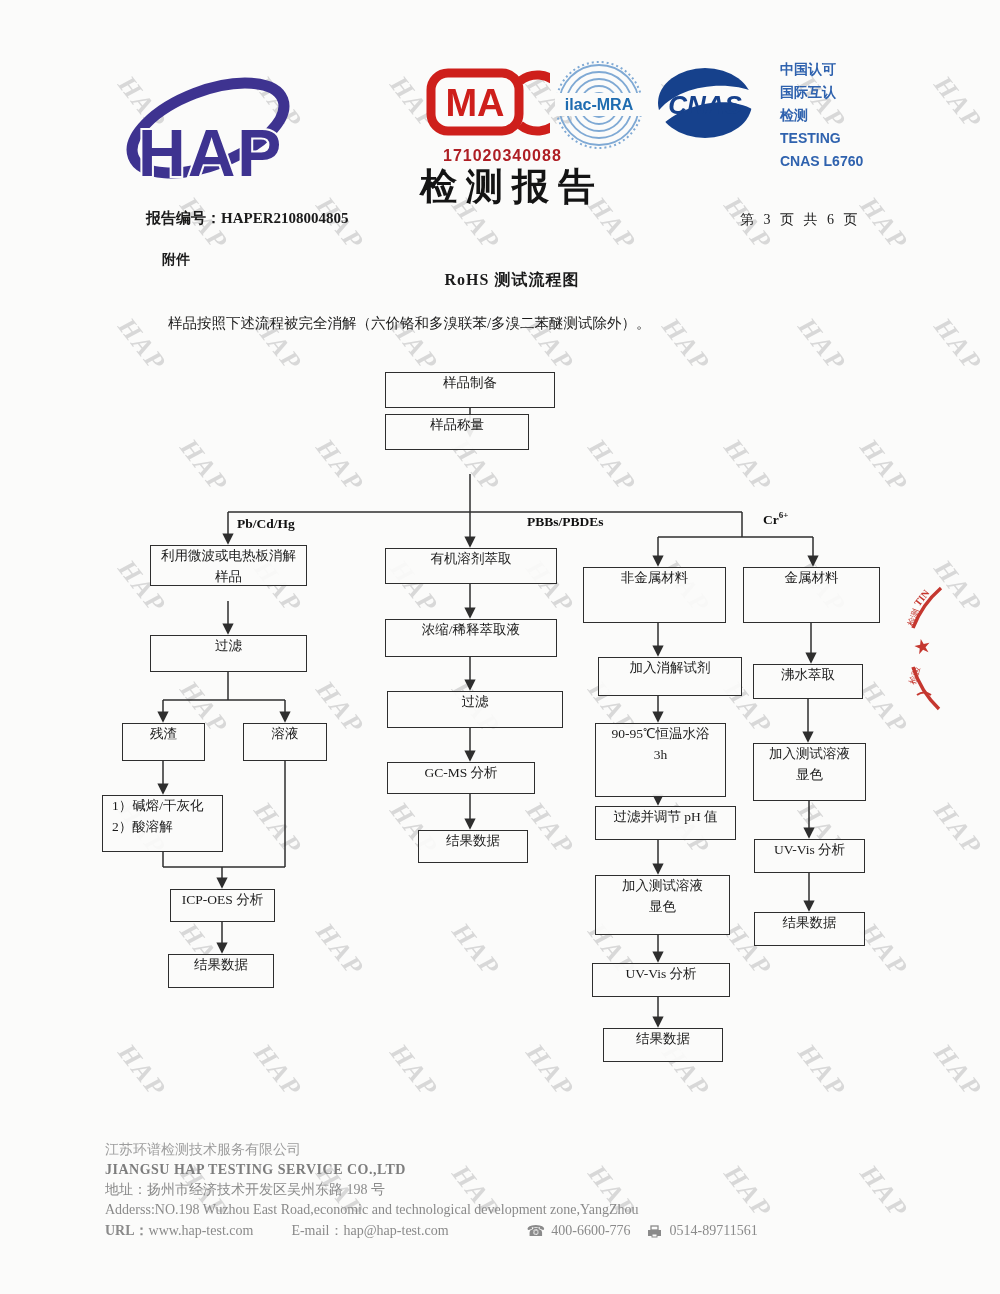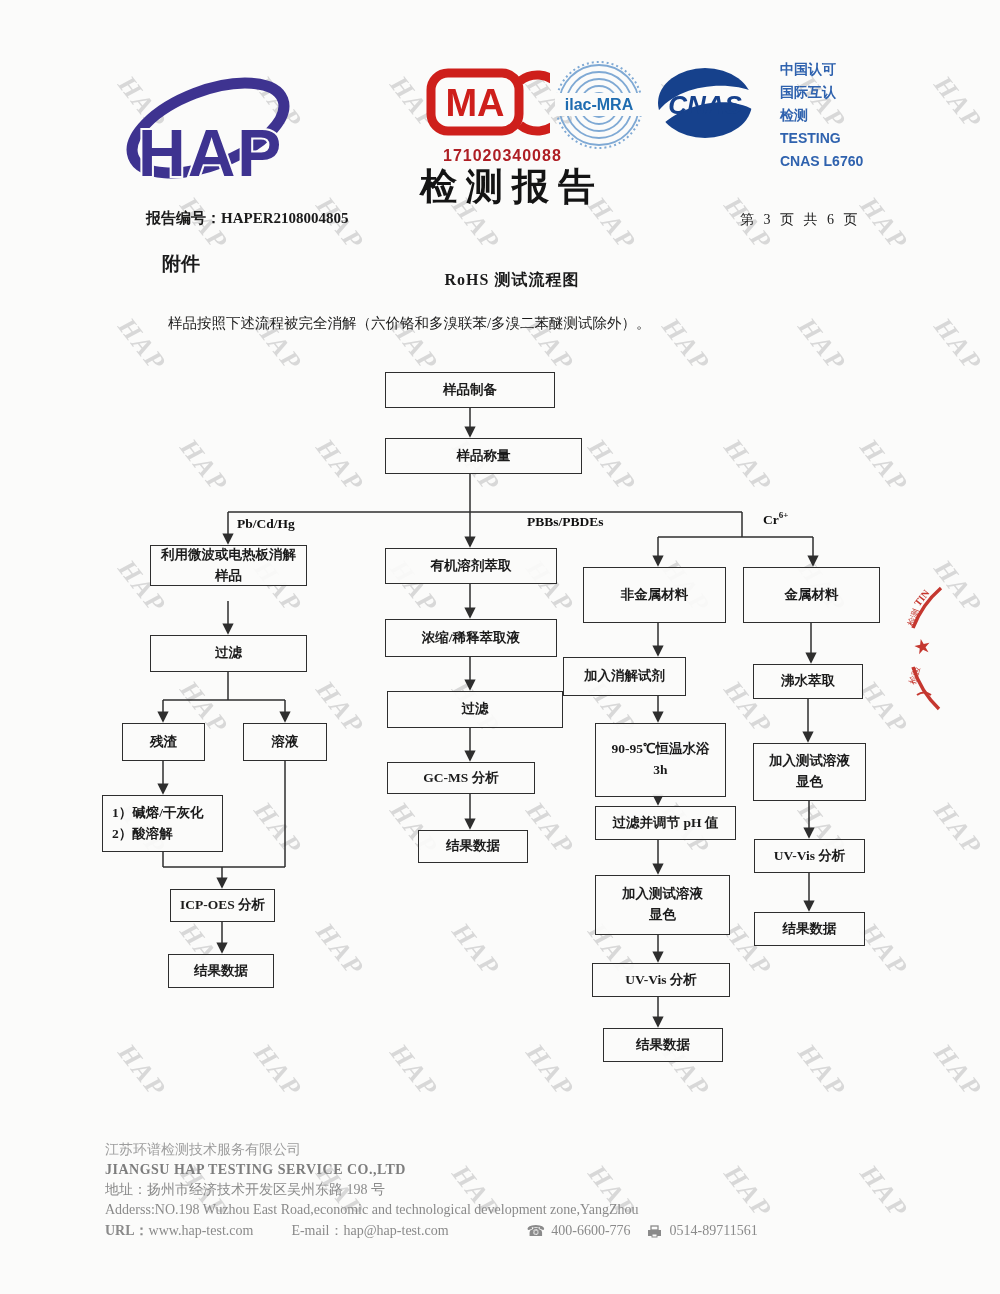--- a/index.html
+++ b/index.html
@@ -13,28 +13,28 @@
   .hap-logo{left:120px;top:68px;width:170px;height:135px;z-index:3;}
   .cma-logo{left:426px;top:64px;width:124px;height:78px;z-index:3;}
   .ilac-logo{left:553px;top:60px;width:92px;height:90px;z-index:3;}
   .cnas-logo{left:655px;top:64px;width:100px;height:78px;z-index:3;}
   .accred{left:780px;top:58px;z-index:3;color:#2f62ae;font-size:14px;line-height:23px;
           font-family:"Liberation Sans",sans-serif;font-weight:bold;}
   .cert-no{left:443px;top:147px;z-index:3;color:#ae1e24;font:bold 16px "Liberation Sans",sans-serif;letter-spacing:1px;}
   .doc-title{left:420px;top:162px;z-index:3;font-size:37px;font-weight:bold;letter-spacing:9px;color:#141414;}
   .report-no{left:146px;top:209px;z-index:3;font-size:15px;font-weight:bold;}
   .page-info{left:740px;top:211px;z-index:3;font-size:14px;letter-spacing:3px;}
-  .attachment{left:162px;top:251px;z-index:3;font-size:19px;font-weight:bold;}
+  .attachment{left:162px;top:251px;z-index:3;font-size:14px;font-weight:bold;}
   .flow-title{left:0;top:270px;width:1024px;text-align:center;z-index:3;font-size:16px;font-weight:bold;letter-spacing:1px;}
   .intro{left:168px;top:314px;z-index:3;font-size:14.5px;}
   
   #connectors{left:0;top:0;z-index:1;pointer-events:none;}
   .fbox{position:absolute;z-index:2;border:1.5px solid #2e2e2e;background:rgba(251,251,250,.92);
-        display:flex;flex-direction:column;justify-content:center;align-items:center;
-        font-size:13.5px;font-weight:700;color:#1b1b1b;box-sizing:border-box;}
+        display:flex;flex-direction:column;justify-content:flex-start;align-items:center;
+        font-size:13.5px;font-weight:400;color:#1b1b1b;box-sizing:border-box;}
   .fbox .fline{line-height:1.55;white-space:nowrap;}
   .fbox.left{align-items:flex-start;padding-left:9px;}
   .flabel{position:absolute;z-index:2;font-size:13.5px;font-weight:bold;color:#111;white-space:nowrap;}
   .flabel sup{font-size:9px;}
   .stamp{left:905px;top:583px;width:48px;height:132px;z-index:2;}
   
   .footer{left:105px;top:1140px;width:860px;z-index:3;color:#8a8a8a;font-size:14px;line-height:20px;}
   .footer .cn1{color:#9d9d9d;}
   .footer .en1{font-weight:bold;color:#7d7d7d;letter-spacing:.5px;}
   .footer .row5{display:flex;align-items:center;margin-top:1px;}
@@ -202,21 +202,21 @@
       <path d="M808 699 V741" marker-end="url(#arr)"></path>
       <path d="M809 801 V837" marker-end="url(#arr)"></path>
       <path d="M809 873 V910" marker-end="url(#arr)"></path>
     </g>
   </svg>
 
   <div>
       <div class="fbox" style="left: 385px; top: 372px; width: 170px; height: 36px;">
         <div class="fline">样品制备</div>
       </div>
-      <div class="fbox" style="left: 385px; top: 438px; width: 197px; height: 36px;">
+      <div class="fbox" style="left: 385px; top: 414px; width: 144px; height: 36px;">
         <div class="fline">样品称量</div>
       </div>
       <div class="fbox" style="left: 150px; top: 545px; width: 157px; height: 41px;">
         <div class="fline">利用微波或电热板消解</div>
         <div class="fline">样品</div>
       </div>
       <div class="fbox" style="left: 150px; top: 635px; width: 157px; height: 37px;">
         <div class="fline">过滤</div>
       </div>
       <div class="fbox" style="left: 122px; top: 723px; width: 83px; height: 38px;">
@@ -249,21 +249,21 @@
       </div>
       <div class="fbox" style="left: 418px; top: 830px; width: 110px; height: 33px;">
         <div class="fline">结果数据</div>
       </div>
       <div class="fbox" style="left: 583px; top: 567px; width: 143px; height: 56px;">
         <div class="fline">非金属材料</div>
       </div>
       <div class="fbox" style="left: 743px; top: 567px; width: 137px; height: 56px;">
         <div class="fline">金属材料</div>
       </div>
-      <div class="fbox" style="left: 563px; top: 657px; width: 123px; height: 39px;">
+      <div class="fbox" style="left: 598px; top: 657px; width: 144px; height: 39px;">
         <div class="fline">加入消解试剂</div>
       </div>
       <div class="fbox" style="left: 595px; top: 723px; width: 131px; height: 74px;">
         <div class="fline">90-95℃恒温水浴</div>
         <div class="fline">3h</div>
       </div>
       <div class="fbox" style="left: 595px; top: 806px; width: 141px; height: 34px;">
         <div class="fline">过滤并调节 pH 值</div>
       </div>
       <div class="fbox" style="left: 595px; top: 875px; width: 135px; height: 60px;">

